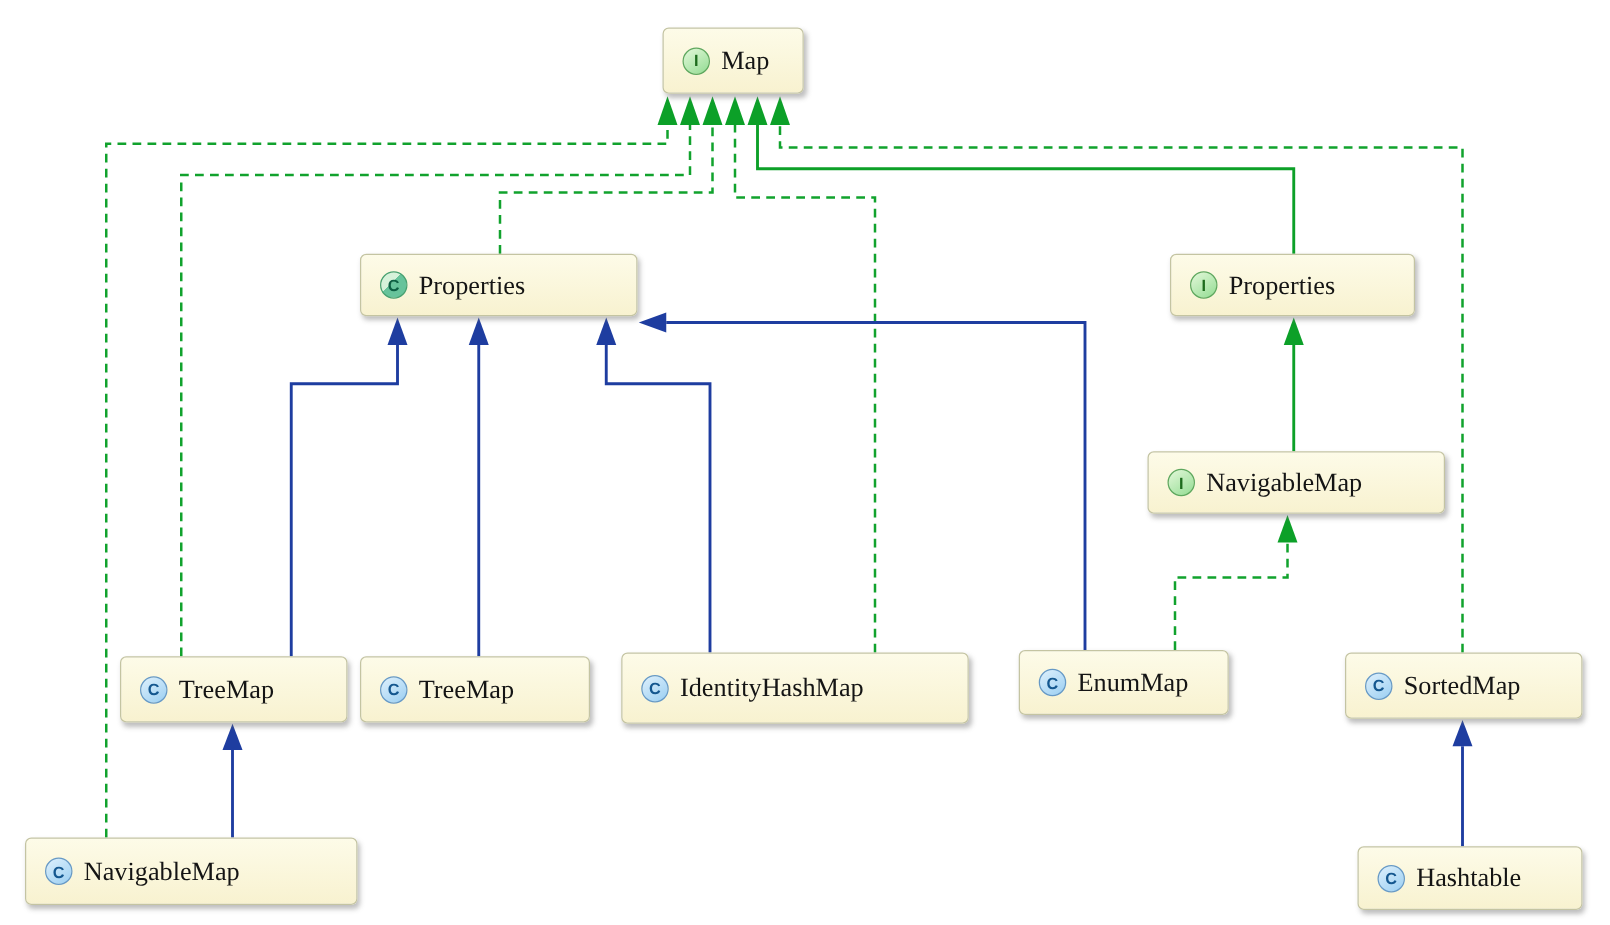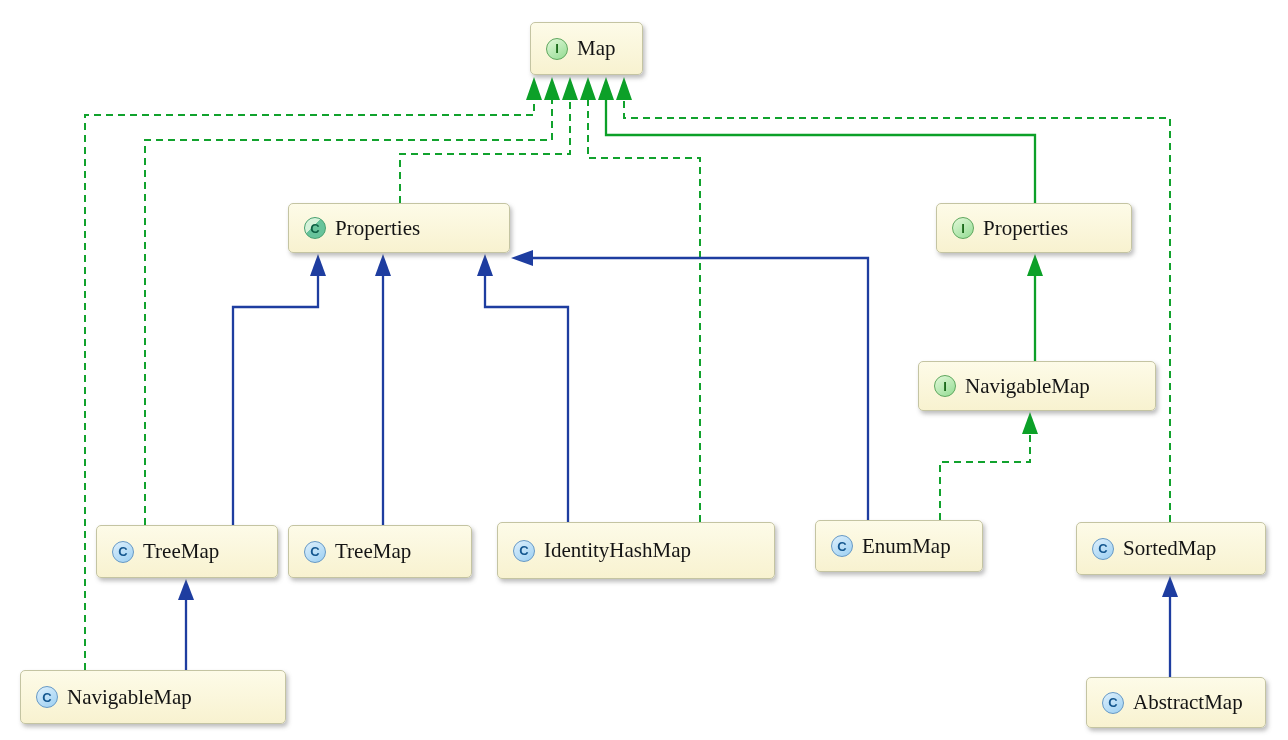--- a/index.html
+++ b/index.html
@@ -157,16 +157,16 @@
     <span class="label">SortedMap</span>
   </div>
 
   <div class="node" style="left:20px;top:670px;width:266px;height:54px">
     <span class="icon cls">C</span>
     <span class="label">NavigableMap</span>
   </div>
 
   <div class="node" style="left:1086px;top:677px;width:180px;height:51px">
     <span class="icon cls">C</span>
-    <span class="label">AbstractMap</span>
+    <span class="label">Hashtable</span>
   </div>
 
 </div>
 
 </body></html>

